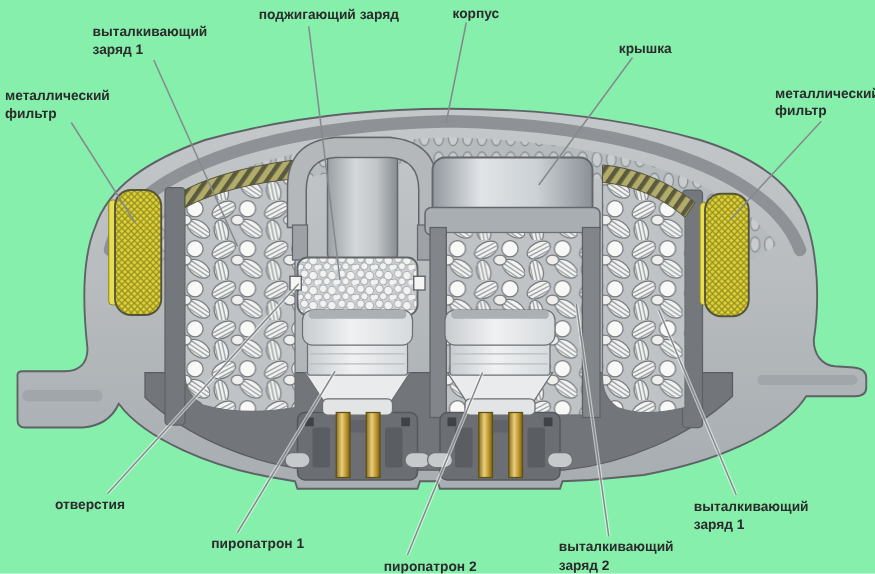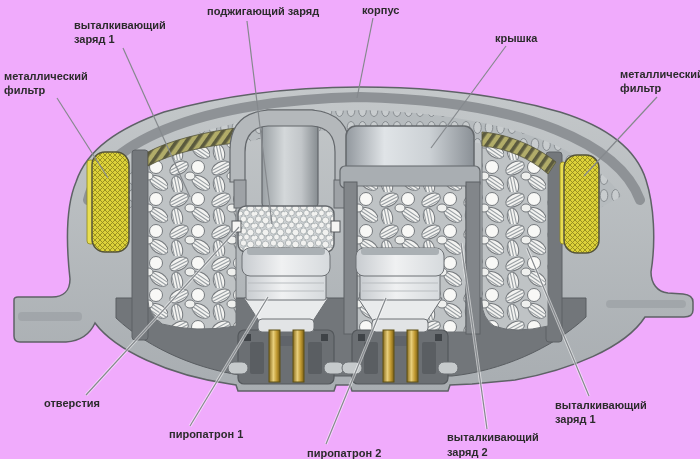--- a/index.html
+++ b/index.html
@@ -1,16 +1,16 @@
 <!DOCTYPE html>
 <html><head>
 <meta charset="utf-8">
 <style>
   html,body{margin:0;padding:0;background:#ffffff;}
-  .stage{position:relative;width:700px;height:459px;background:#f0abfc;overflow:hidden;
+  .stage{position:relative;width:700px;height:459px;background:#86efac;overflow:hidden;
          font-family:"Liberation Sans",sans-serif;}
   .stage svg{position:absolute;left:0;top:0;}
   text.lbl{font-family:"Liberation Sans",sans-serif;font-size:11px;font-weight:bold;fill:#2b2b2b;}
 </style>
 </head>
 <body>
 
 <div class="stage">
 <svg width="700" height="459" viewBox="0 0 700 459">
   <defs>

